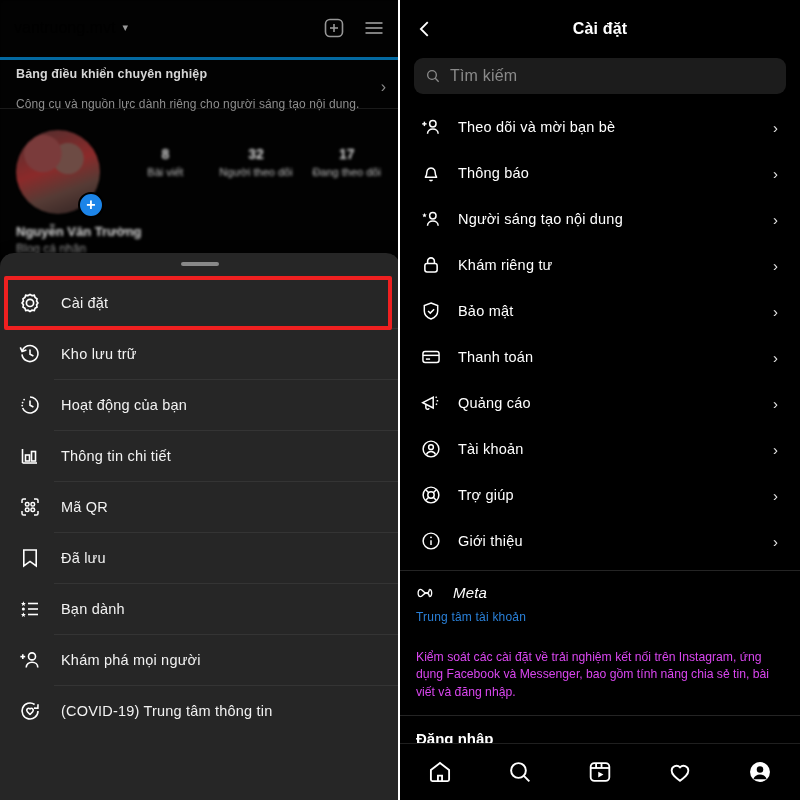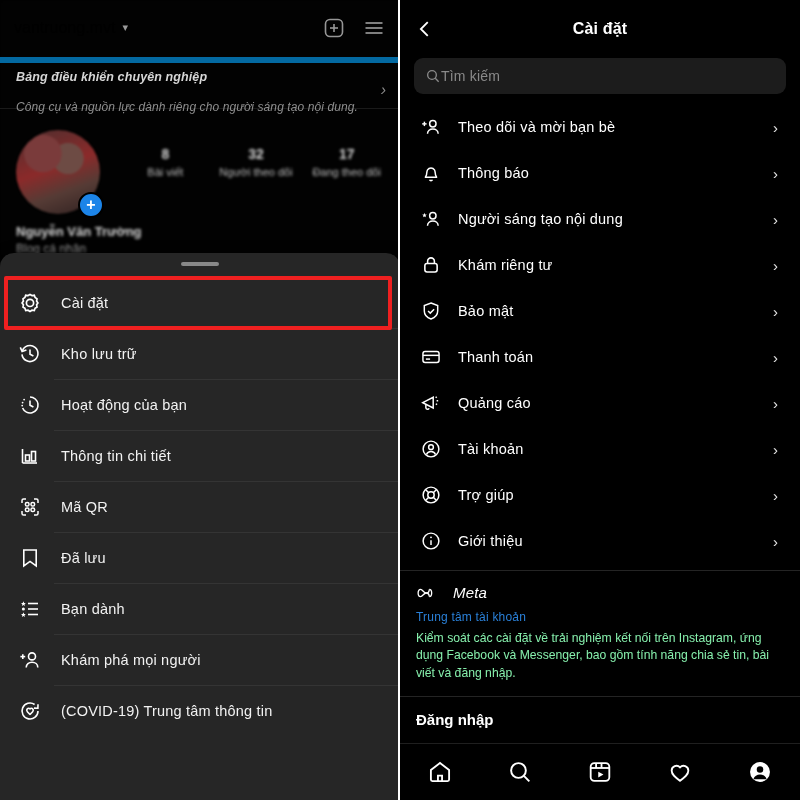--- a/index.html
+++ b/index.html
@@ -30,23 +30,22 @@
     display: flex; align-items: center; padding: 0 14px;
   }
   .chev-small {
     margin-left: 7px; color: #9a9a9a; font-size: 11px; line-height: 1;
   }
   .hdr-spacer { flex: 1; }
   .hdr-icon { margin-left: 16px; opacity: .72; display:flex; }
 
   .pro-dash {
     position: absolute; left: 0; top: 57px; width: 400px; height: 52px;
-    border-top: 6px solid #0369a1; border-bottom: 1px solid #1a1a1a;
+    border-top: 3px solid #0369a1; border-bottom: 1px solid #1a1a1a;
     padding: 7px 16px 0 16px;
-    font-style: italic;
   }
   .pro-title { font-size: 12.5px; color: #d6d6d6; font-weight: bold; letter-spacing: .1px; }
   .pro-sub   { font-size: 12px; color: #8e8e8e; margin-top: 16px; letter-spacing: .1px; }
   .pro-arrow { position: absolute; right: 14px; top: 18px; color: #8a8a8a; font-size: 16px; }
 
   .profile-block { position: absolute; left: 0; top: 120px; width: 400px; height: 130px; }
   .avatar {
     position: absolute; left: 16px; top: 10px; width: 84px; height: 84px;
     border-radius: 50%;
     background:
@@ -114,38 +113,38 @@
   .back-arrow { width: 26px; display: flex; align-items: center; color: #fff; }
   .r-title {
     position: absolute; left: 0; right: 0; text-align: center;
     font-size: 16px; font-weight: bold; color: #fff; letter-spacing: .2px;
   }
   .search-wrap { padding: 0 14px; }
   .search-box {
     height: 36px; border-radius: 9px; background: #1c1c1c;
     display: flex; align-items: center; padding: 0 11px;
   }
-  .search-ph { font-size: 14px; color: #8a8a8a; letter-spacing: .2px; }
+  .search-ph { font-size: 16px; color: #8a8a8a; margin-left: 9px; letter-spacing: .2px; }
 
   .r-list { margin-top: 10px; }
   .r-row {
     position: relative; height: 46px; display: flex; align-items: center;
     padding: 0 20px;
   }
   .r-row .ico { width: 34px; display: flex; align-items: center; }
   .r-row .lbl { flex: 1; font-size: 14.5px; color: #fff; margin-left: 4px; letter-spacing: .2px; }
   .r-row .arw { color: #e6e6e6; font-size: 15px; font-weight: 300; margin-right: 2px; }
 
   .meta-sep { height: 1px; background: #242424; margin: 6px 0 0 0; }
   .meta-block { padding: 13px 16px 14px 16px; }
   .meta-brand { display: flex; align-items: center; gap: 17px; font-style: italic; }
   .meta-word { font-size: 15px; color: #fff; font-weight: 500; letter-spacing: .2px; }
   .meta-link { font-size: 12px; color: #2a80d8; margin-top: 9px; letter-spacing: .2px; }
   .meta-desc {
-    font-size: 12.2px; color: #86efac; margin-top: 6px; line-height: 1.42;
+    font-size: 12.2px; color: #d946ef; margin-top: 25px; line-height: 1.42;
   }
   .login-sep { height: 1px; background: #242424; }
   .login-row { padding: 14px 16px; font-size: 15px; color: #fff; font-weight: bold; }
 
   .tabbar {
     position: absolute; left: 0; bottom: 0; width: 400px; height: 57px;
     border-top: 1px solid #1f1f1f;
     display: flex; align-items: center; justify-content: space-around;
     background: #000;
   }

